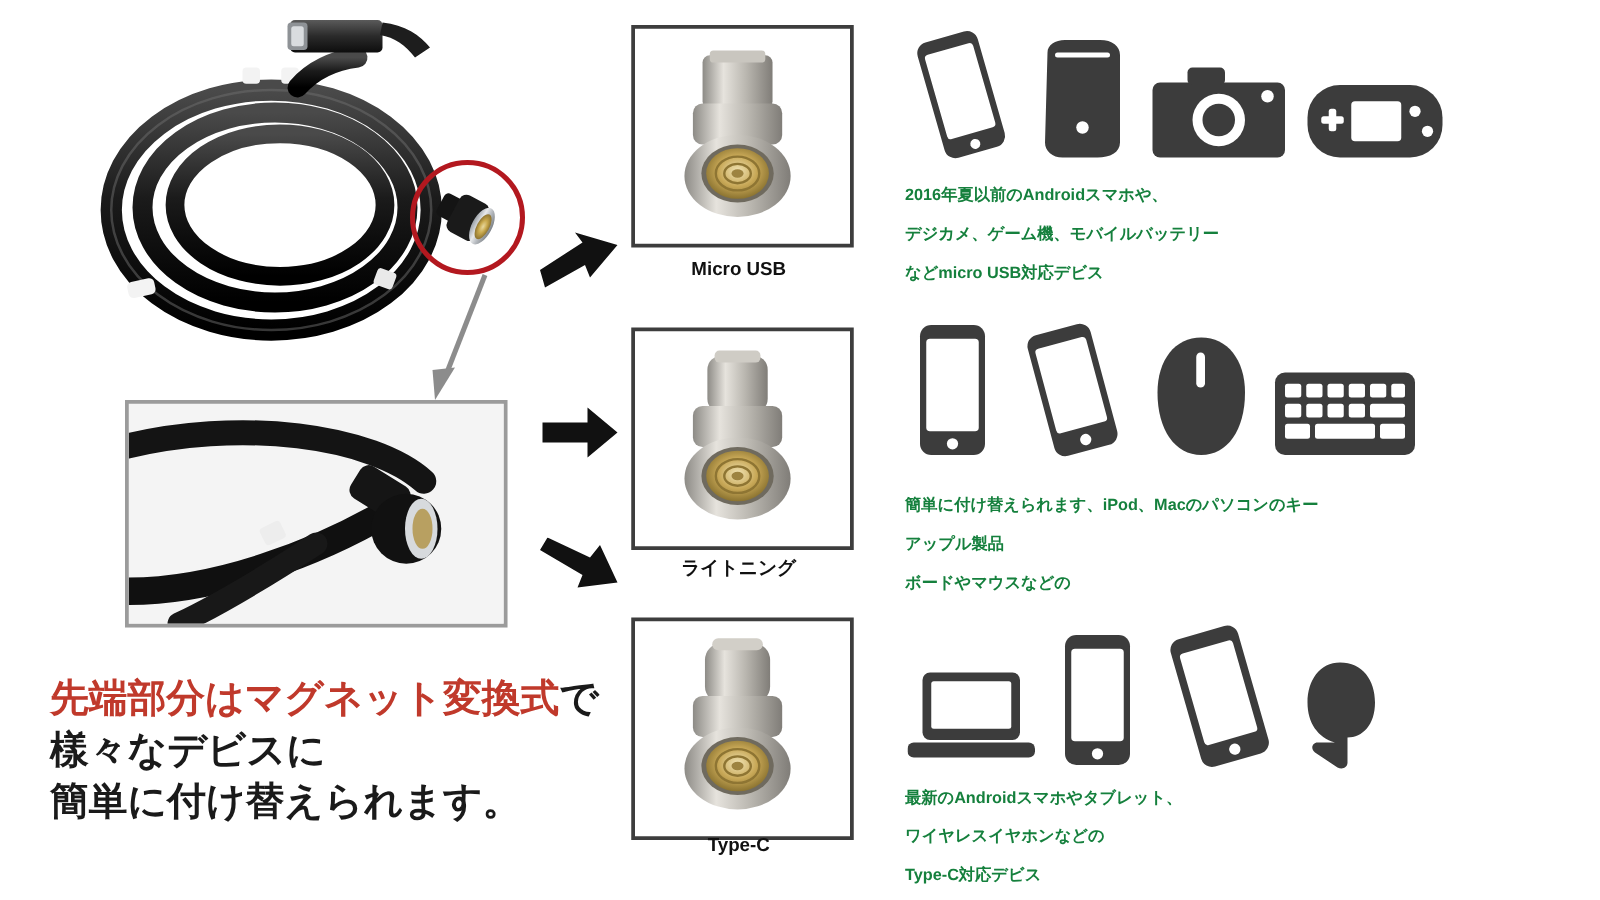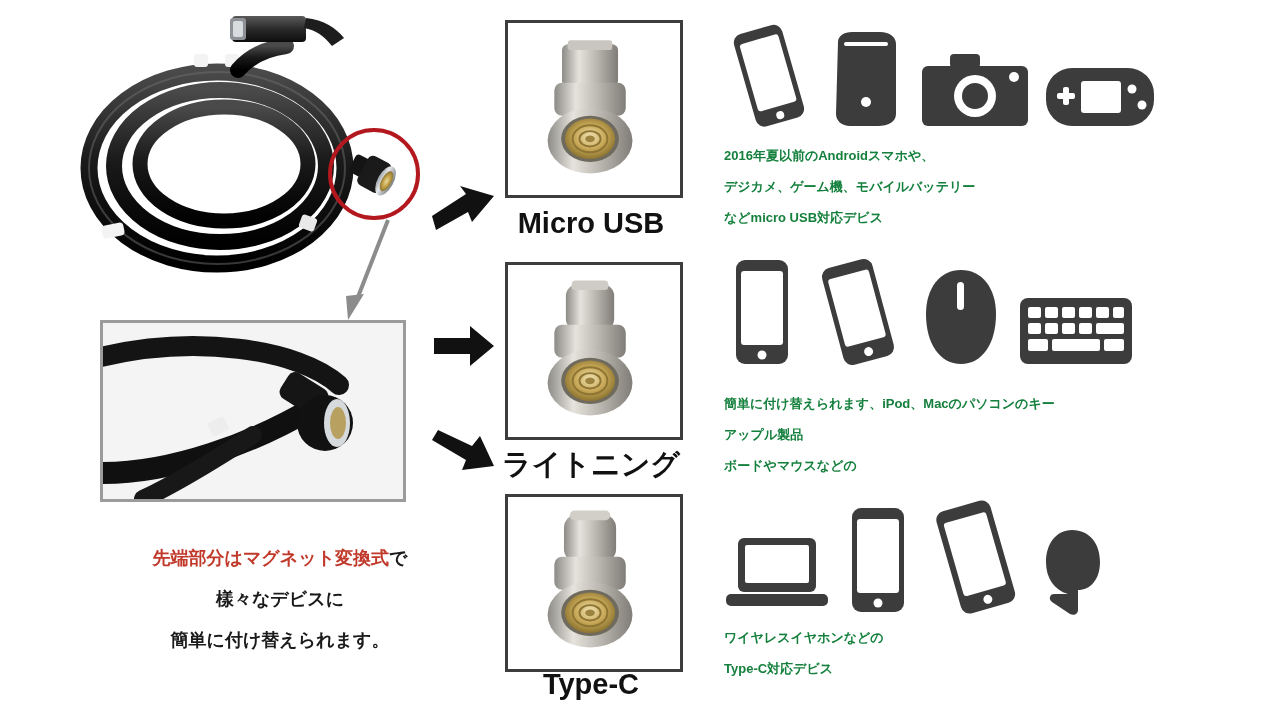--- a/index.html
+++ b/index.html
@@ -10,26 +10,26 @@
   
   .photo-main{left:42px;top:8px;width:400px;height:270px;}
   .cable-coil{position:absolute;left:0;top:0;width:400px;height:270px;}
   .usb-plug{position:absolute;left:186px;top:4px;width:120px;height:46px;}
   .circle-mark{position:absolute;left:286px;top:120px;width:84px;height:84px;border:4px solid #b3181f;border-radius:50%;}
   .arrow-grey{position:absolute;left:300px;top:208px;width:60px;height:110px;}
 
   .photo-inset{left:100px;top:320px;width:300px;height:176px;border:3px solid #9b9b9b;background:#f2f2f2;overflow:hidden;}
 
   
-  .caption{left:40px;top:538px;width:480px;font-size:18px;line-height:41px;font-weight:bold;color:#1a1a1a;text-align:center;}
+  .caption{left:40px;top:538px;width:480px;font-size:31px;line-height:41px;font-weight:bold;color:#1a1a1a;}
   .caption .red{color:#c0392b;}
 
   
   .conn-box{width:172px;height:172px;border:3px solid #3d3d3d;background:#fff;}
-  .conn-label{width:180px;text-align:center;font-size:29px;font-weight:bold;color:#111;}
+  .conn-label{width:180px;text-align:center;font-size:15px;font-weight:bold;color:#111;}
 
   .box1{left:505px;top:20px;}
   .lbl1{left:501px;top:207px;}
   .box2{left:505px;top:262px;}
   .lbl2{left:501px;top:445px;text-align:center;}
   .box3{left:505px;top:494px;}
   .lbl3{left:501px;top:668px;}
 
   
   .arr{width:64px;height:52px;}
@@ -303,17 +303,18 @@
         <rect x="26" y="16" width="44" height="76" rx="3" fill="#fff"></rect>
         <circle cx="48" cy="101" r="4.5" fill="#fff"></circle>
       </g>
     </svg>
     <svg width="88" height="92" viewBox="0 0 88 92">
       <path d="M34 6 C52 6 62 20 62 38 C62 56 52 66 40 66 L40 86 C40 90 36 92 32 90 L14 78 C10 75 12 70 16 70 L30 70 C16 66 8 54 8 38 C8 20 18 6 34 6 Z" class="ico"></path>
       <path d="M30 14 C18 16 14 26 14 38 C14 50 20 58 30 60 Z" fill="#fff" opacity="0"></path>
     </svg>
   </div>
   <div class="abs desc d3">
+    <div>最新のAndroidスマホやタブレット、</div>
     <div>ワイヤレスイヤホンなどの</div>
     <div>Type-C対応デビス</div>
   </div>
 
 </div>
 
 </body></html>

